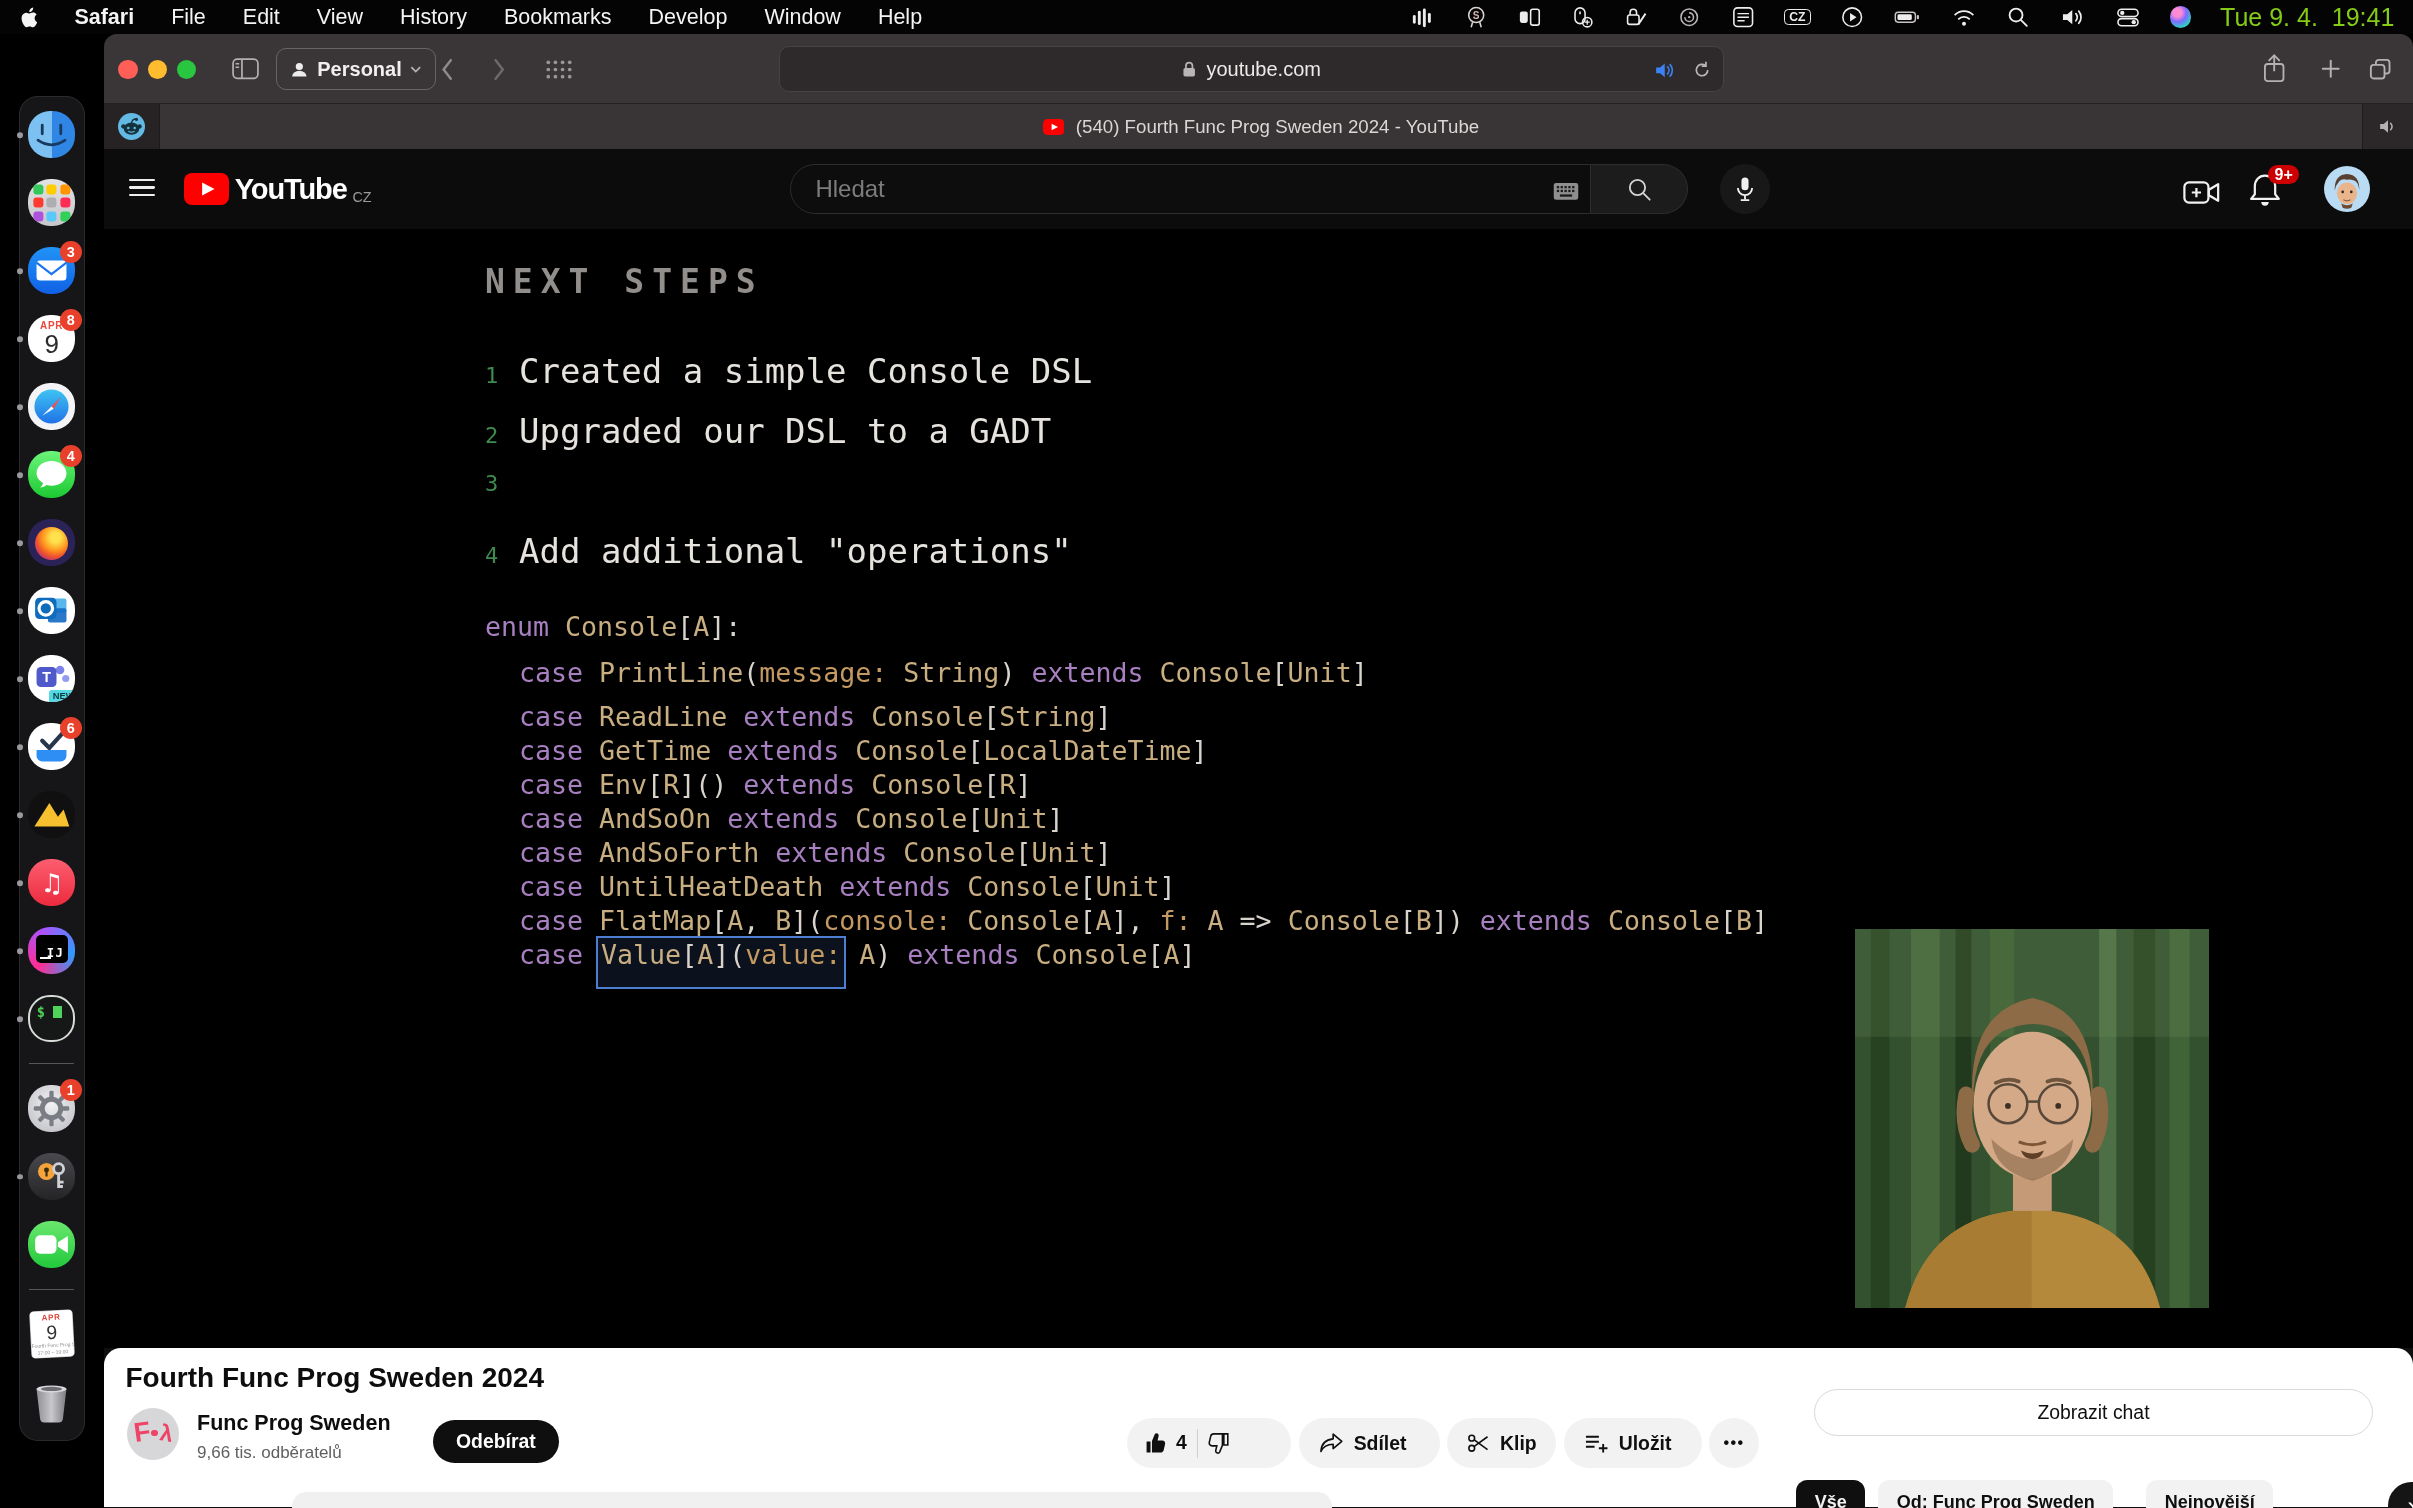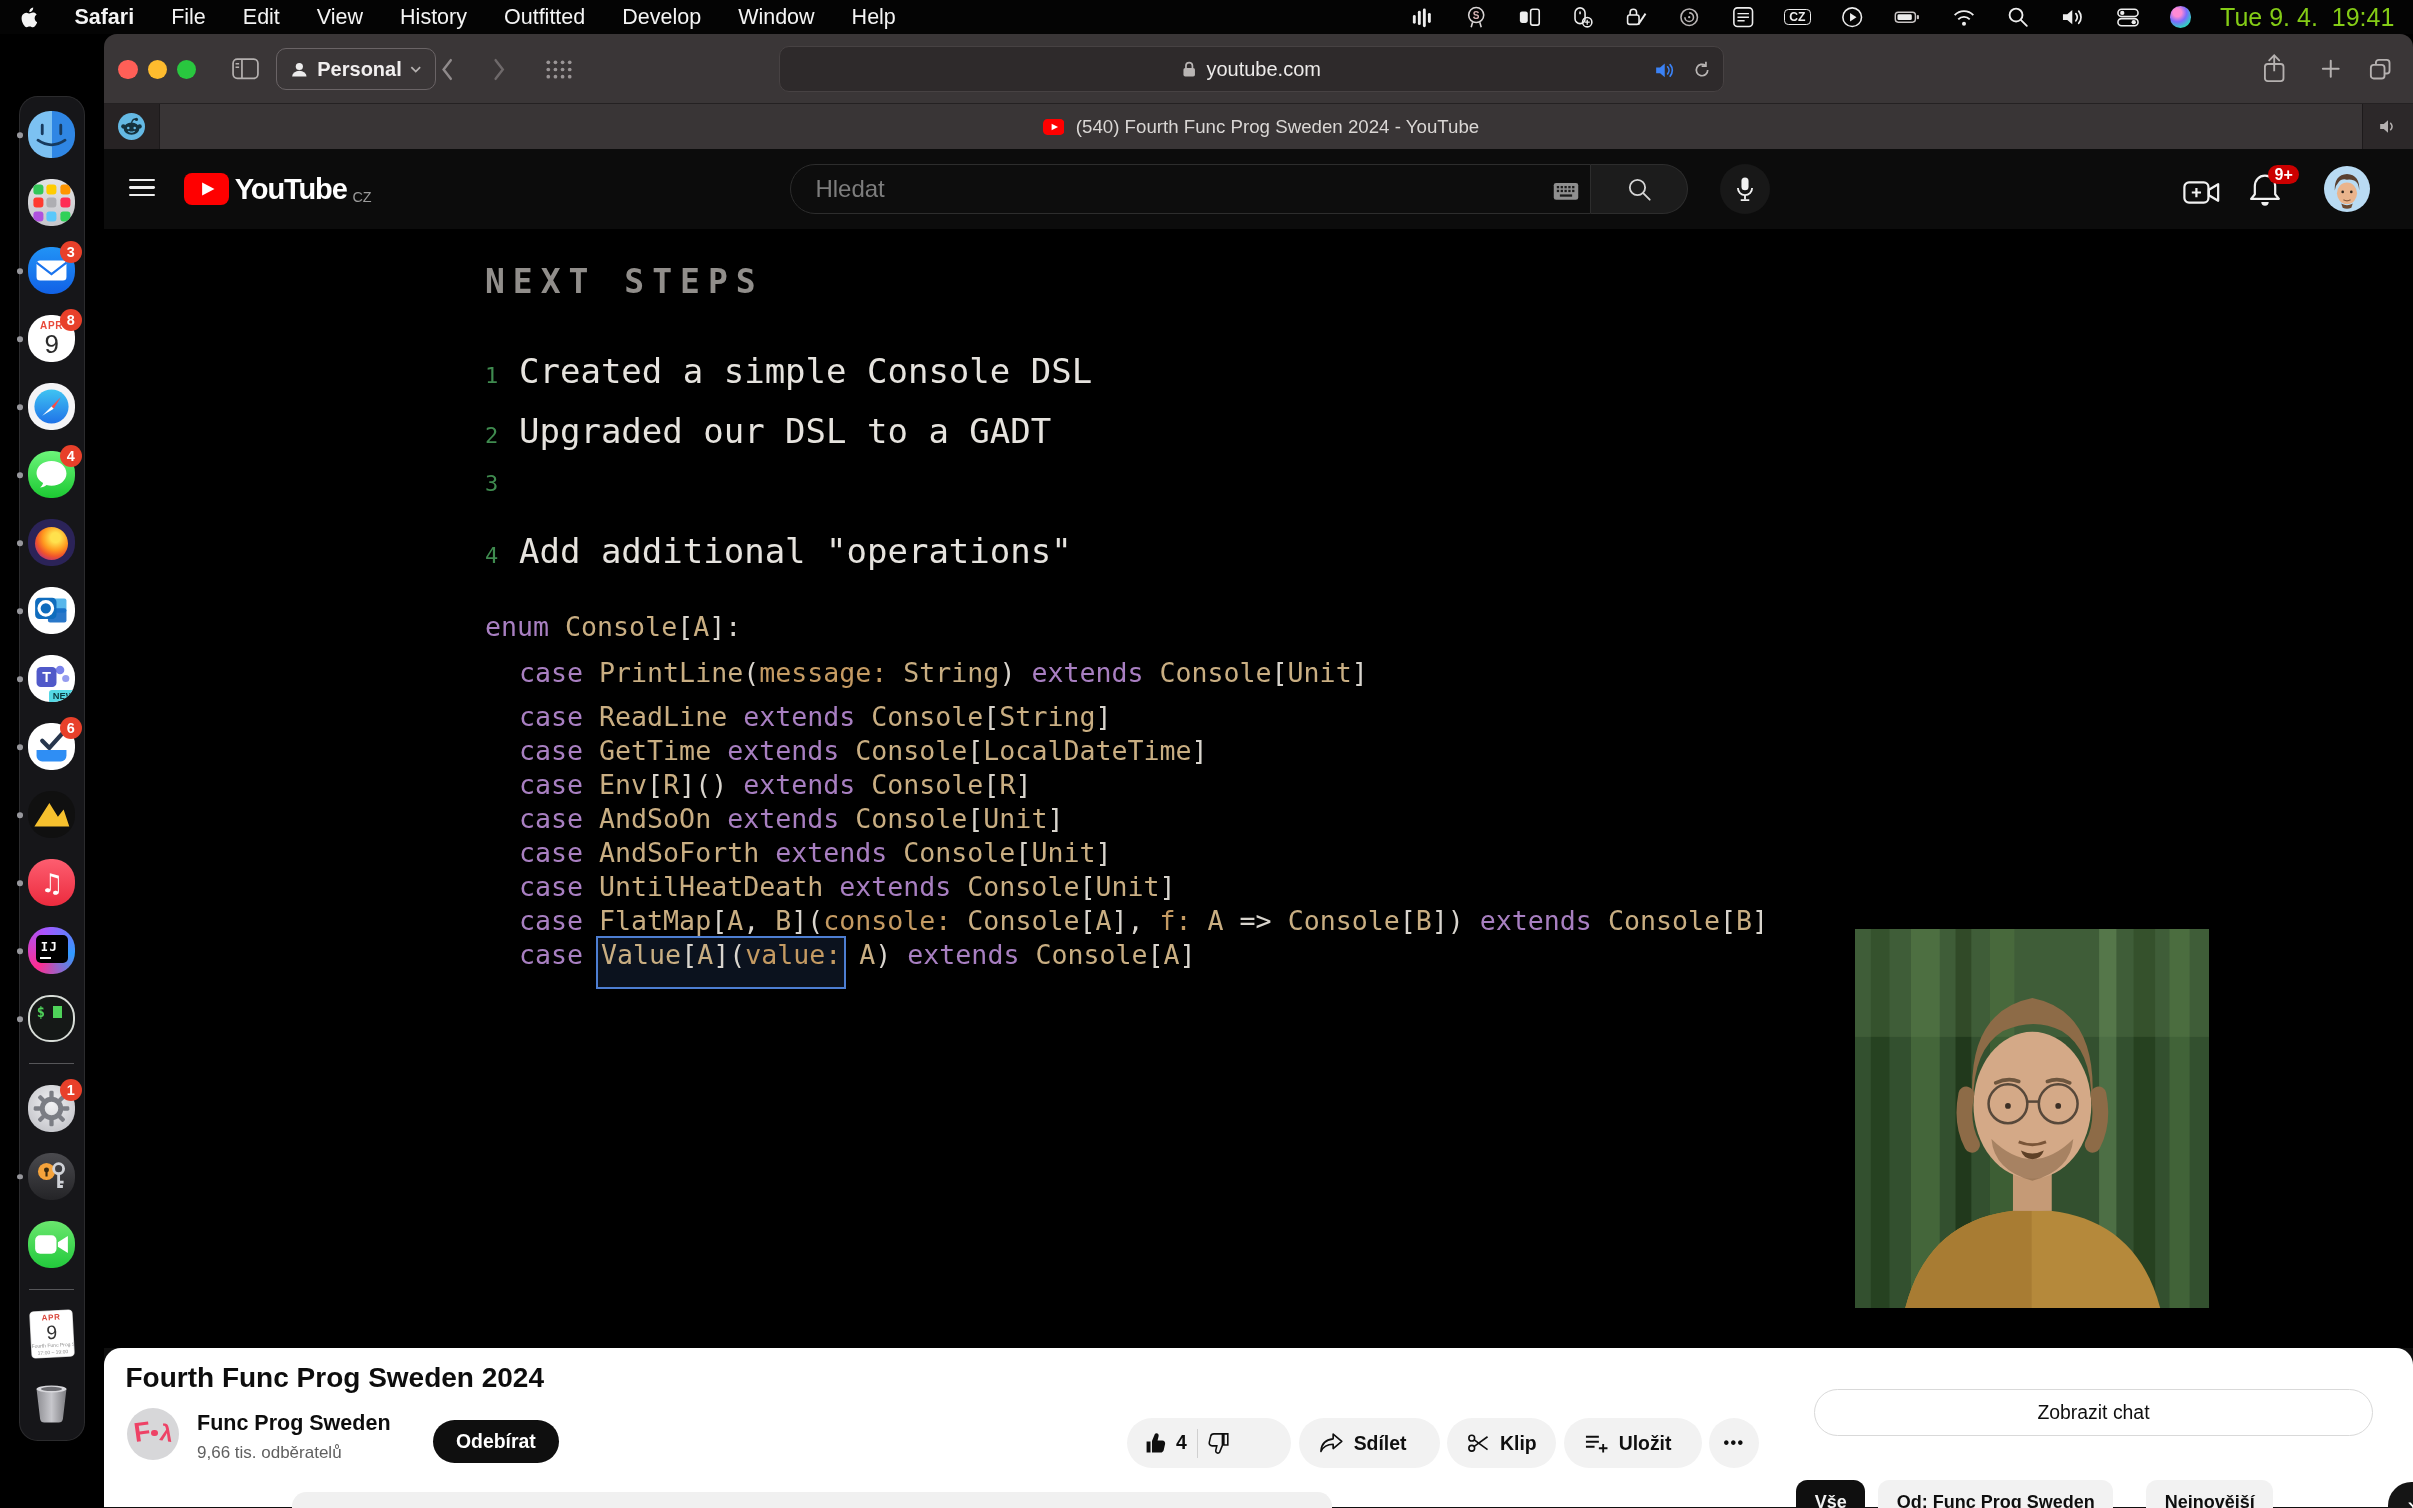--- a/index.html
+++ b/index.html
@@ -24,21 +24,21 @@
   .ic{width:47px;height:47px;border-radius:22px;overflow:hidden;position:relative}
   .rdot{position:absolute;left:-10.8px;top:50%;width:5.7px;height:5.7px;border-radius:50%;background:#97979c;transform:translateY(-50%)}
   .bdg{position:absolute;top:-6.5px;right:-6.5px;min-width:22px;height:22px;border-radius:11.5px;background:#e8402a;color:#fff;font:700 14.4px/22px "Liberation Sans",sans-serif;text-align:center;padding:0 3.6px;z-index:2}
   .tag{position:absolute;right:-2.9px;bottom:-1.4px;background:#54d8e4;color:#0b3a40;font:700 9.3px/1 "Liberation Sans",sans-serif;padding:2.2px 3.6px;border-radius:2.9px;z-index:2}
   .ddiv{width:45px;height:0.7px;background:rgba(255,255,255,.28)}
   .lp{display:grid;grid-template-columns:repeat(3,10px);gap:3.6px;position:absolute;left:50%;top:50%;transform:translate(-50%,-50%)}
   .lp i{width:10px;height:10px;border-radius:2.9px;display:block}
   .cal-m{color:#e8493a;font:700 10px "Liberation Sans",sans-serif;text-align:center;margin-top:5px;letter-spacing:0.7px}
   .cal-d{font:400 26px/1 "Liberation Sans",sans-serif;color:#2b2b2b;text-align:center}
   .ff{width:33px;height:33px;border-radius:50%;margin:7.2px auto 0;background:radial-gradient(circle at 62% 32%,#ffe14d 0 16%,#ff9a1f 42%,#f1552a 62%,#b5317c 82%,#742a8f 100%)}
-  .ij{width:32px;height:28px;background:#000;border-radius:5px;margin:8px auto 0;position:relative;padding:5px}
+  .ij{width:32px;height:28px;background:#000;border-radius:5px;margin:8px auto 0;position:relative;padding:11px}
   .ij span{color:#fff;font:700 12.2px "DejaVu Sans Mono",monospace;letter-spacing:1.4px}
   .ij i{position:absolute;left:4.3px;bottom:4.3px;width:10.8px;height:2.5px;background:#fff}
   .term{color:#4fd35a;font:700 13.6px "DejaVu Sans Mono",monospace;display:block;margin:6.5px 0 0 6.5px}
   .term i{display:inline-block;width:9.3px;height:12.2px;background:#4fd35a;vertical-align:-1.4px}
   .evd{width:42px;height:46px;background:#fff;border-radius:3.6px;transform:rotate(-3deg);margin:0.7px auto 0;box-shadow:0 0 0 0.7px #c9c9c9;overflow:hidden;text-align:center}
   .evm{color:#d9453a;font:700 8px/1.2 "Liberation Sans",sans-serif;padding-top:2.2px;letter-spacing:0.7px}
   .evn{font:400 19.4px/1 "Liberation Sans",sans-serif;color:#333}
   .evt{font:400 5px/1.3 "Liberation Sans",sans-serif;color:#8f8f8f;white-space:nowrap}
 
   
@@ -113,21 +113,21 @@
       <svg width="18.7" height="23" viewBox="0 0 24 30">
           <path fill="#f4f4f4" d="M20.2 15.9c0-3.2 2.6-4.7 2.7-4.8-1.5-2.2-3.8-2.5-4.6-2.5-2-.2-3.8 1.2-4.8 1.2-1 0-2.5-1.2-4.1-1.1-2.1 0-4.1 1.2-5.2 3.1-2.2 3.9-.5 9.6 1.6 12.7 1.1 1.5 2.3 3.2 4 3.2 1.6-.1 2.2-1 4.1-1 1.9 0 2.4 1 4.1 1 1.7 0 2.8-1.5 3.9-3.1 1.2-1.8 1.7-3.5 1.7-3.6-.1 0-3.3-1.3-3.4-5.1zM17 6.1c.9-1.1 1.5-2.5 1.3-4-1.3.1-2.8.8-3.7 1.9-.8.9-1.5 2.4-1.3 3.9 1.4.1 2.8-.7 3.7-1.8z"></path>
         </svg>
     </span>
     <span id="menus" style="display:flex;gap:37px">
         <span class="mi first">Safari</span>
         <span class="mi">File</span>
         <span class="mi">Edit</span>
         <span class="mi">View</span>
         <span class="mi">History</span>
-        <span class="mi">Outfitted</span>
+        <span class="mi">Bookmarks</span>
         <span class="mi">Develop</span>
         <span class="mi">Window</span>
         <span class="mi">Help</span>
       </span>
   </div>
   <div class="mb-right">
     <span id="status-icons" style="display:flex;gap:29px;align-items:center">
         <span class="sti">
           <svg width="24.4" height="24.4" viewBox="0 0 34 34">
             <g fill="#ededed">

